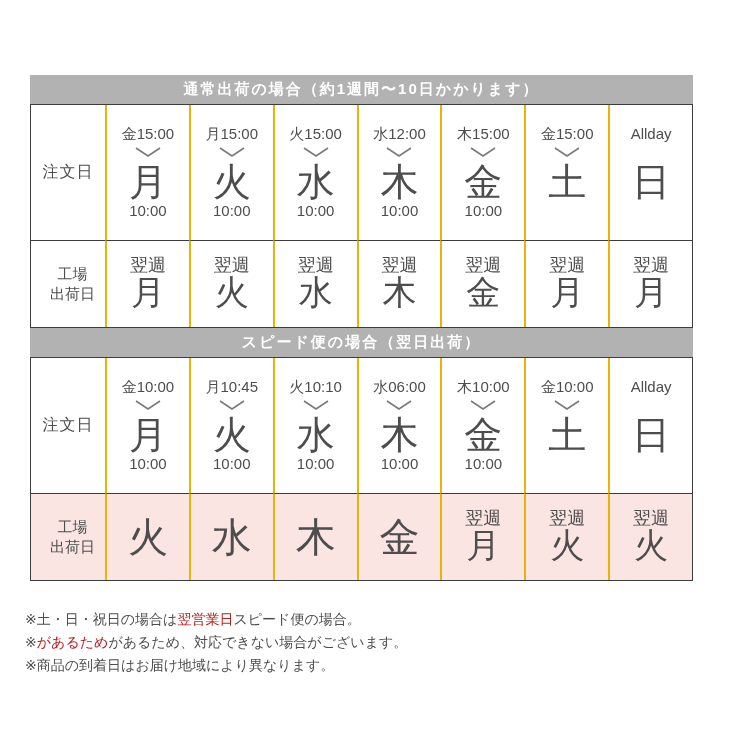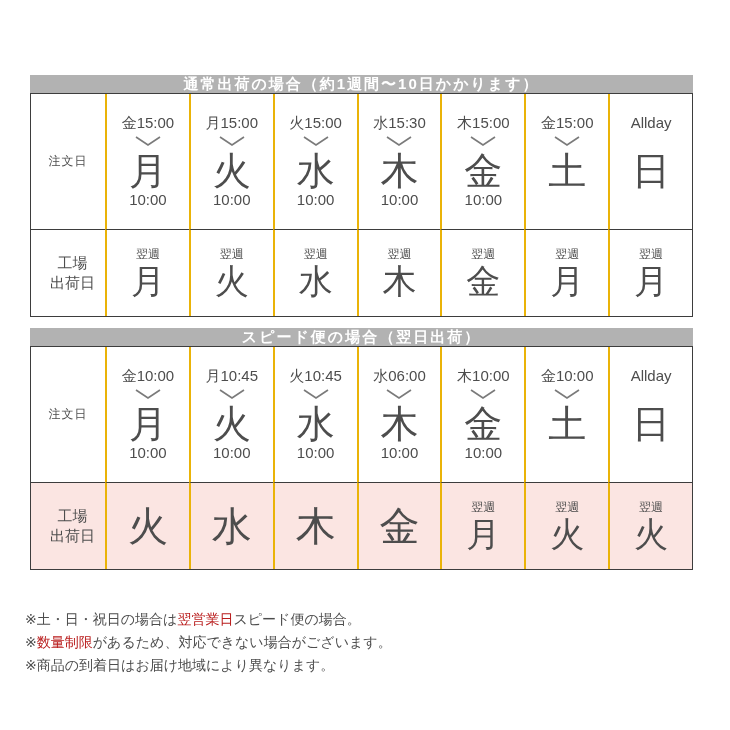--- a/index.html
+++ b/index.html
@@ -6,43 +6,43 @@
   body{
     width:730px;height:730px;background:#ffffff;
     font-family:"Liberation Sans","DejaVu Sans",sans-serif;
     color:#4d4d4d;overflow:hidden;
   }
   .page{position:relative;width:730px;height:730px;}
   .table-block{position:absolute;left:30px;width:663px;}
   #t0{top:75px;}
   #t1{top:328px;}
   .tbl-title{
-    height:18px;background:#b2b2b2;color:#ffffff;
+    height:29px;background:#b2b2b2;color:#ffffff;
     font-weight:bold;font-size:15px;letter-spacing:2px;
     display:flex;align-items:center;justify-content:center;
   }
   .tbl{
     display:grid;grid-template-columns:74px repeat(7,1fr);
     border:1px solid #3d3d3d;background:#ffffff;
   }
   .cell{
     border-left:2px solid #eab308;
     display:flex;flex-direction:column;align-items:center;justify-content:center;
     text-align:center;
   }
   .cell:nth-child(8n+1){border-left:none;}
   .r1{height:135px;}
   .r2{height:86px;border-top:1px solid #3d3d3d;}
-  .lab-text{font-size:12px;letter-spacing:1px;}
+  .lab-text{font-size:16px;letter-spacing:1px;}
   .lab-text.sm{font-size:15px;letter-spacing:0;line-height:1.35;margin-left:9px;}
   .cut{font-size:15px;height:18px;line-height:18px;}
   .chev{height:12px;margin:3px 0 5px;display:flex;align-items:center;}
   .day{line-height:1.05;}
   .oc .day{font-size:38px;}
-  .week{font-size:12px;height:16px;line-height:16px;margin-bottom:2px;}
+  .week{font-size:18px;height:16px;line-height:16px;margin-bottom:2px;}
   .d34{font-size:34px;}
   .d40{font-size:40px;}
   .pink{background:#fbe5e2;}
   .notes{position:absolute;left:25px;top:608px;font-size:14px;line-height:23px;}
   .note-line{white-space:nowrap;}
   .blue{color:#b91c1c;}
 </style>
 </head>
 <body>
 
@@ -78,21 +78,21 @@
           <div class="cut">火15:00</div>
           <div class="chev">
             <svg width="30" height="12" viewBox="0 0 30 12">
               <polyline points="3,2 15,10 27,2" fill="none" stroke="#7a7a7a" stroke-width="1.6"></polyline>
             </svg>
           </div>
           <div class="day">水</div>
           <div class="cut">10:00</div>
         </div>
         <div class="cell r1 oc">
-          <div class="cut">水15:30</div>
+          <div class="cut">水12:00</div>
           <div class="chev">
             <svg width="30" height="12" viewBox="0 0 30 12">
               <polyline points="3,2 15,10 27,2" fill="none" stroke="#7a7a7a" stroke-width="1.6"></polyline>
             </svg>
           </div>
           <div class="day">木</div>
           <div class="cut">10:00</div>
         </div>
         <div class="cell r1 oc">
           <div class="cut">木15:00</div>
@@ -179,21 +179,21 @@
           <div class="cut">月10:45</div>
           <div class="chev">
             <svg width="30" height="12" viewBox="0 0 30 12">
               <polyline points="3,2 15,10 27,2" fill="none" stroke="#7a7a7a" stroke-width="1.6"></polyline>
             </svg>
           </div>
           <div class="day">火</div>
           <div class="cut">10:00</div>
         </div>
         <div class="cell r1 oc">
-          <div class="cut">火10:45</div>
+          <div class="cut">火10:10</div>
           <div class="chev">
             <svg width="30" height="12" viewBox="0 0 30 12">
               <polyline points="3,2 15,10 27,2" fill="none" stroke="#7a7a7a" stroke-width="1.6"></polyline>
             </svg>
           </div>
           <div class="day">水</div>
           <div class="cut">10:00</div>
         </div>
         <div class="cell r1 oc">
           <div class="cut">水06:00</div>
@@ -261,17 +261,17 @@
         </div>
         <div class="cell r2 sc pink">
           <div class="week">翌週</div>
           <div class="day d34">火</div>
         </div>
       </div>
   </section>
 
   <div class="notes">
       <div class="note-line"><span>※土・日・祝日の場合は</span><span class="blue">翌営業日</span><span>スピード便の場合。</span></div>
-      <div class="note-line"><span>※</span><span class="blue">数量制限</span><span>があるため、対応できない場合がございます。</span></div>
+      <div class="note-line"><span>※</span><span class="blue">があるため</span><span>があるため、対応できない場合がございます。</span></div>
       <div class="note-line"><span>※商品の到着日はお届け地域により異なります。</span></div>
     </div>
 
 </div>
 
 </body></html>

